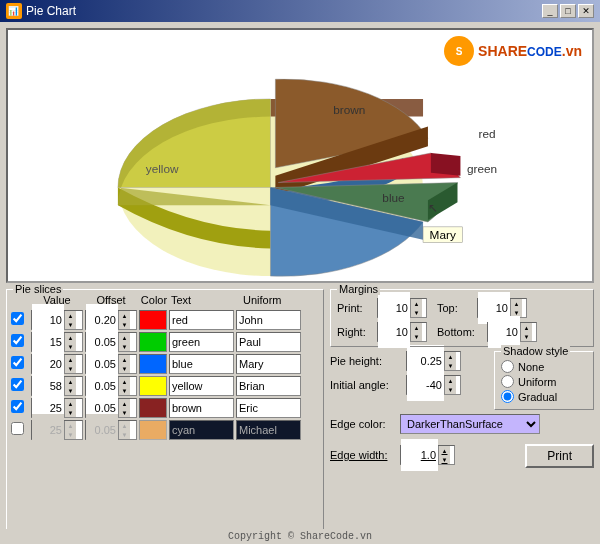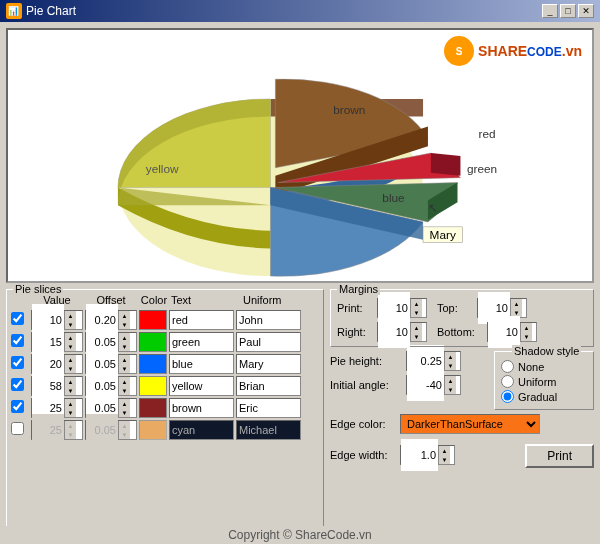--- a/index.html
+++ b/index.html
@@ -124,21 +124,21 @@
     .right-panel { flex: 1; display: flex; flex-direction: column; gap: 4px; }
     .checkbox-input { width: 13px; height: 13px; cursor: pointer; }
     
     .radio-row { display: flex; align-items: center; gap: 4px; margin-bottom: 2px; }
     .radio-input { cursor: pointer; }
     
     .dropdown {
       border: 1px solid #888;
       border-top-color: #666;
       border-left-color: #666;
-      background: #f97316;
+      background: #c4b5fd;
       height: 20px;
       padding: 1px 2px;
       font-size: 11px;
       outline: none;
       width: 140px;
       cursor: pointer;
     }
     
     .print-btn {
       background: #d4d0c8;
@@ -151,24 +151,25 @@
       float: right;
       margin-top: 2px;
     }
     
     .copyright {
       position: fixed;
       bottom: 0;
       left: 0;
       right: 0;
       text-align: center;
-      font-size: 12px;
+      font-size: 10px;
       color: #555;
       background: #d4d0c8;
       padding: 2px;
+      font-family: Liberation Mono, monospace;
     }
     
     .sharecode-logo {
       position: absolute;
       top: 6px;
       right: 10px;
       display: flex;
       align-items: center;
       gap: 4px;
     }
@@ -455,21 +456,21 @@
               <input type="text" value="-40" class="spin-input" style="width: 37px;">
               <div class="spin-arrows">
                   <button class="spin-up">▲</button>
                   <button class="spin-down">▼</button>
                 </div>
             </div>
           </div>
         </div>
 
         <div style="border: 1px solid #888; border-top-color: #fff; border-left-color: #fff; padding: 8px 6px 4px 6px; position: relative; min-width: 100px;">
-          <div style="position: absolute; top: -7px; left: 17px; background: #d4d0c8; padding: 0 2px; font-size: 11px;">Shadow style</div>
+          <div style="position: absolute; top: -7px; left: 6px; background: #d4d0c8; padding: 0 2px; font-size: 11px;">Shadow style</div>
           <div class="radio-row">
             <input type="radio" name="shadow" class="radio-input" style="">
             <span style="font-size:11px;">None</span>
           </div>
           <div class="radio-row">
             <input type="radio" name="shadow" class="radio-input" style="">
             <span style="font-size:11px;">Uniform</span>
           </div>
           <div class="radio-row">
             <input type="radio" name="shadow" checked="" class="radio-input" style="">
@@ -481,21 +482,21 @@
       <div style="display:flex; align-items:center; gap:4px; margin-bottom:4px;">
         <span style="font-size:11px; min-width:66px;">Edge color:</span>
         <select class="dropdown">
           <option>DarkerThanSurface</option>
           <option>Black</option>
           <option>White</option>
           <option>None</option>
         </select>
       </div>
 
-      <div style="display:flex; align-items:center; gap:4px; justify-content:space-between;">
+      <div style="display:flex; align-items:center; gap:4px; justify-content:space-between;text-decoration:underline;">
         <div style="display:flex; align-items:center; gap:4px;">
           <span style="font-size:11px; min-width:66px;">Edge width:</span>
           <div class="spin-box" style="width:55px;">
             <input type="text" value="1.0" class="spin-input" style="width: 37px;">
             <div class="spin-arrows">
                 <button class="spin-up">▲</button>
                 <button class="spin-down">▼</button>
               </div>
           </div>
         </div>

